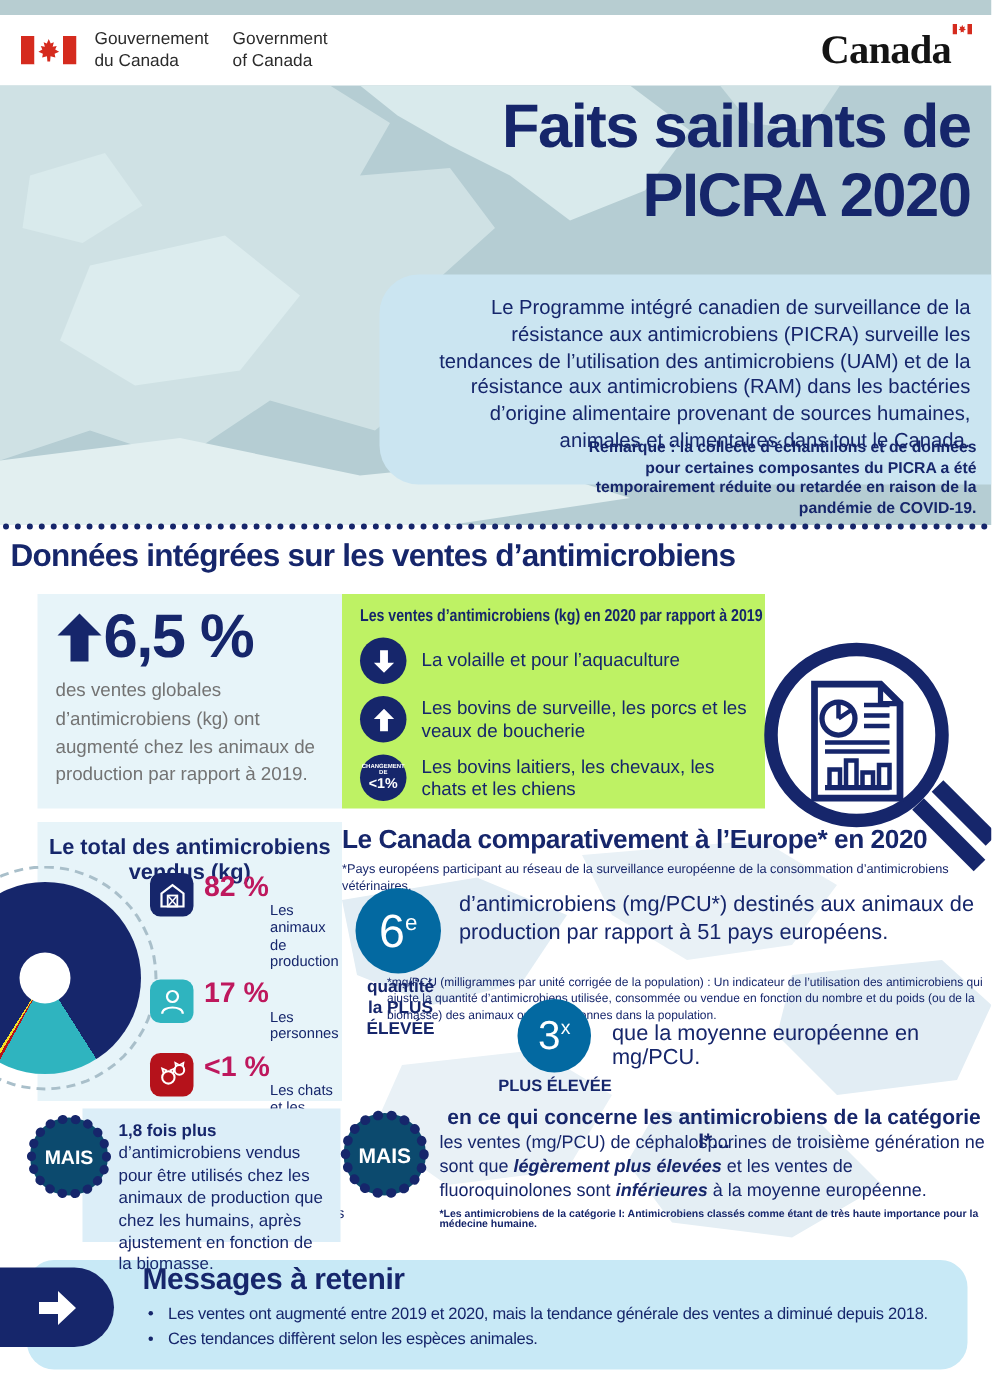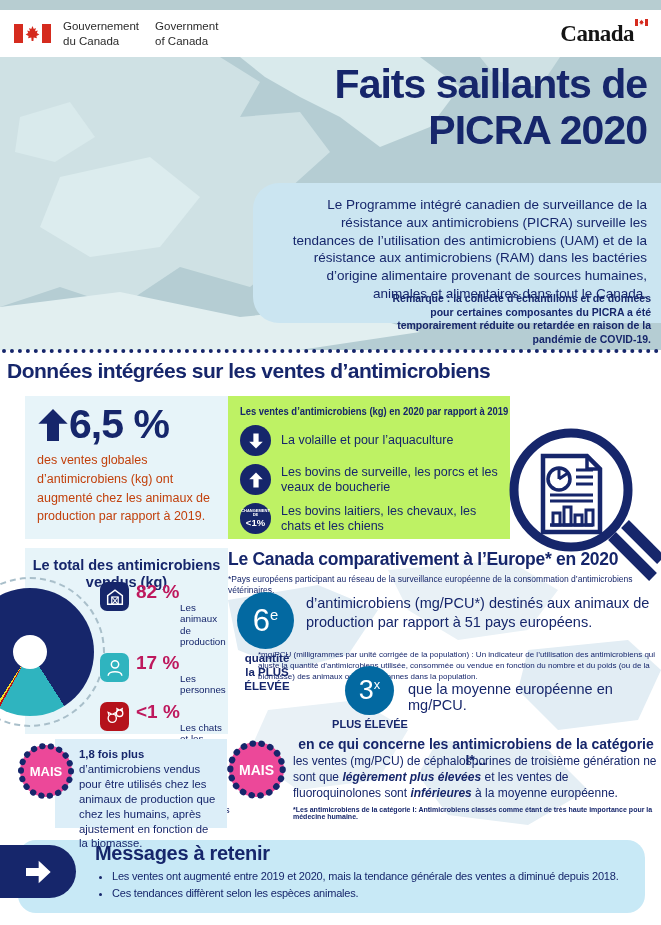--- a/index.html
+++ b/index.html
@@ -5,38 +5,38 @@
   html,body{margin:0;padding:0;}
   body{font-family:"Liberation Sans",sans-serif;background:#ffffff;}
   #page{position:relative;width:661px;height:925px;background:#ffffff;overflow:hidden;}
   #page *{box-sizing:border-box;}
   .abs{position:absolute;}
 
   
   .top-strip{left:0;top:0;width:661px;height:10px;background:#b7cdd1;}
   .header-band{left:0;top:10px;width:661px;height:47px;background:#ffffff;display:flex;align-items:center;padding:0 14px;justify-content:center;}
   .gov-col{font-size:11.5px;color:#2b2b2b;line-height:1.3;margin-right:16px;}
-  .wordmark{margin-left:auto;font-family:"Liberation Serif",serif;font-size:23px;font-weight:bold;color:#141414;position:relative;padding-right:13px;letter-spacing:-0.5px;}
+  .wordmark{margin-left:auto;font-family:"Liberation Serif",serif;font-size:27px;font-weight:bold;color:#141414;position:relative;padding-right:13px;letter-spacing:-0.5px;}
   .wordmark .miniflag{position:absolute;right:-1px;top:-2px;}
 
   
   .hero{left:0;top:57px;width:661px;height:293px;background:#b5cdd3;overflow:hidden;}
   .hero-title{position:absolute;right:14px;top:4px;text-align:right;color:#16266b;font-weight:bold;font-size:41px;line-height:1.13;letter-spacing:-1px;}
   .intro-box{position:absolute;left:253px;top:126px;width:408px;background:#cbe5f1;border-radius:26px 0 0 26px;padding:13px 14px 20px 24px;text-align:right;color:#16266b;font-size:13.5px;line-height:1.32;}
   .remark{position:absolute;right:10px;top:235px;width:278px;text-align:right;color:#16266b;font-size:10.5px;font-weight:bold;line-height:1.3;}
   .dotted-sep{left:2px;top:349px;width:657px;border-top:4px dotted #16266b;height:0;}
 
   
   .section-heading{left:7px;top:359px;font-size:21px;font-weight:bold;color:#16266b;letter-spacing:-0.5px;}
 
   
   .increase-box{left:25px;top:396px;width:203px;height:143px;background:#e7f4f9;padding:8px 12px;}
   .increase-top{display:flex;align-items:center;color:#16266b;}
   .increase-value{font-size:41px;font-weight:bold;letter-spacing:-1px;line-height:1;}
-  .increase-text{font-size:12.5px;color:#c2410c;line-height:1.5;margin-top:6px;}
+  .increase-text{font-size:12.5px;color:#737373;line-height:1.5;margin-top:6px;}
   .sales-box{left:228px;top:396px;width:282px;height:143px;background:#bef264;padding:9px 8px 8px 12px;overflow:hidden;}
   .sales-title{font-size:11.5px;font-weight:bold;color:#16266b;white-space:nowrap;transform:scaleX(0.82);transform-origin:left center;}
   .sales-item{display:flex;align-items:center;margin-top:8px;gap:10px;}
   .sales-icon{width:31px;height:31px;border-radius:50%;background:#16266b;flex:0 0 auto;display:flex;align-items:center;justify-content:center;flex-direction:column;color:#fff;line-height:1;}
   .badge-t{font-size:4px;font-weight:bold;letter-spacing:0;}
   .badge-v{font-size:9.5px;font-weight:bold;margin-top:1px;}
   .sales-label{font-size:12.5px;color:#16266b;line-height:1.15;}
   .magnifier{left:496px;top:420px;width:165px;height:165px;z-index:3;}
 
   
@@ -44,21 +44,21 @@
   .total-title{margin-top:9px;text-align:center;font-size:14.5px;font-weight:bold;color:#16266b;line-height:1.2;}
   .dashed-circle{left:-45px;top:577px;width:150px;height:150px;border:2px dashed #a9bfca;border-radius:50%;z-index:1;}
   .donut{left:-34px;top:588px;width:128px;height:128px;border-radius:50%;z-index:2;}
   .donut-hole{left:13px;top:635px;width:34px;height:34px;background:#ffffff;border-radius:50%;z-index:2;}
   .legend{left:100px;top:582px;width:130px;z-index:2;}
   .legend-row{display:flex;gap:7px;margin-bottom:6px;align-items:flex-start;}
   .legend-icon{width:29px;height:29px;border-radius:7px;flex:0 0 auto;display:flex;align-items:center;justify-content:center;}
   .legend-value{font-size:19px;font-weight:bold;color:#be185d;line-height:1;}
   .legend-label{font-size:9.8px;color:#16266b;line-height:1.15;margin-top:1px;margin-left:44px;}
 
-  .seal{border-radius:50%;background:#ec4899;color:#ffffff;display:flex;align-items:center;justify-content:center;font-weight:bold;z-index:4;}
+  .seal{border-radius:50%;background:#0c4a6e;color:#ffffff;display:flex;align-items:center;justify-content:center;font-weight:bold;z-index:4;}
   .seal svg{position:absolute;inset:-6px;width:calc(100% + 12px);height:calc(100% + 12px);}
   .seal span{position:relative;}
   .mais-left-badge{left:20px;top:745px;width:52px;height:52px;font-size:13px;}
   .mais-left-box{left:55px;top:739px;width:172px;height:89px;background:#dceef8;padding:8px 8px 8px 24px;font-size:11.3px;color:#16266b;line-height:1.32;z-index:3;}
 
   
   .europe-map{left:228px;top:560px;width:433px;height:270px;z-index:0;}
   .europe-title{left:228px;top:549px;font-size:17.5px;font-weight:bold;color:#16266b;letter-spacing:-0.3px;z-index:1;}
   .foot1{left:228px;top:574px;width:432px;font-size:8.5px;color:#16266b;line-height:1.3;z-index:1;}
   .circle-stat{background:#0369a1;border-radius:50%;color:#ffffff;display:flex;align-items:center;justify-content:center;font-weight:normal;z-index:2;}

